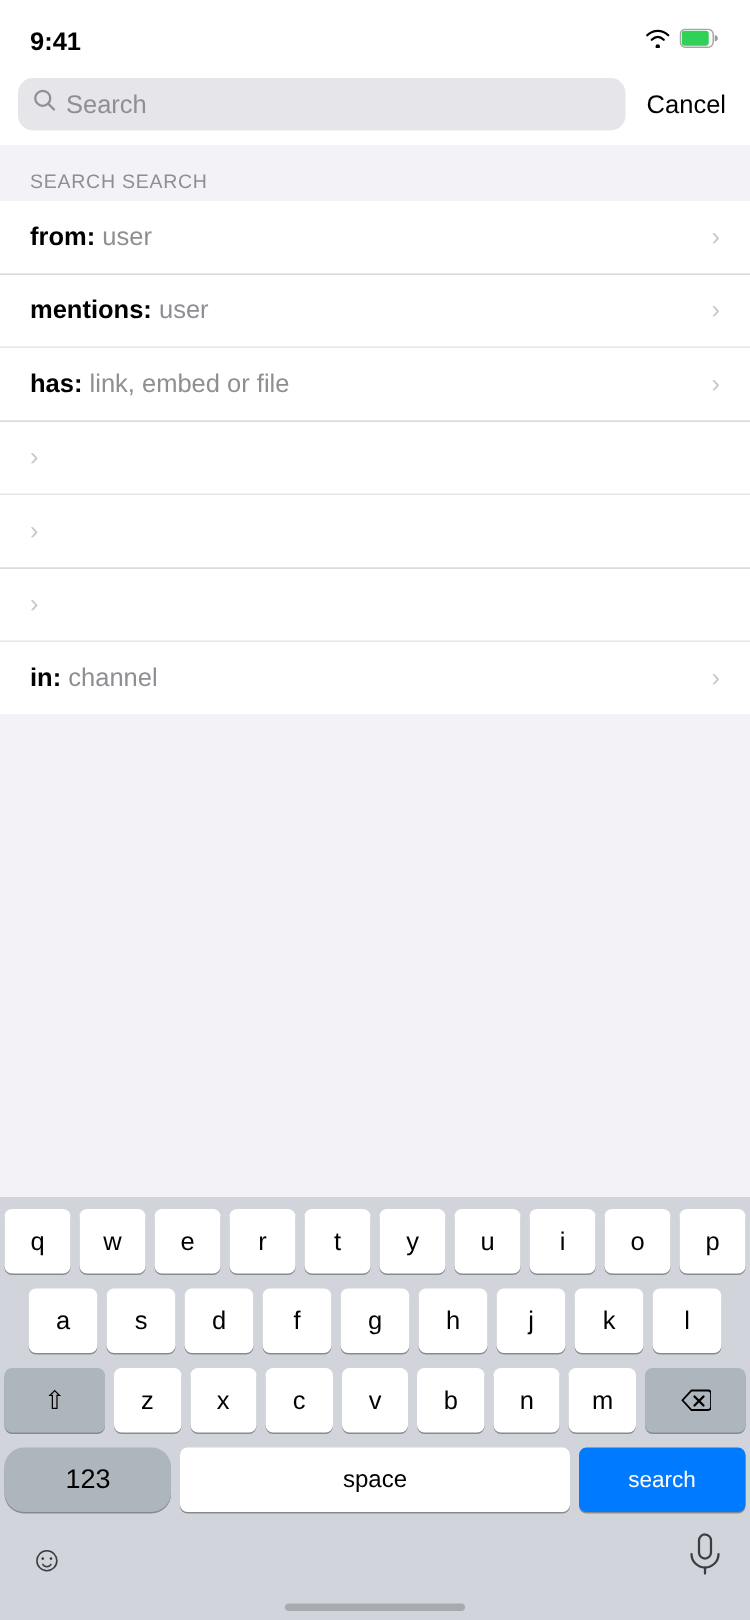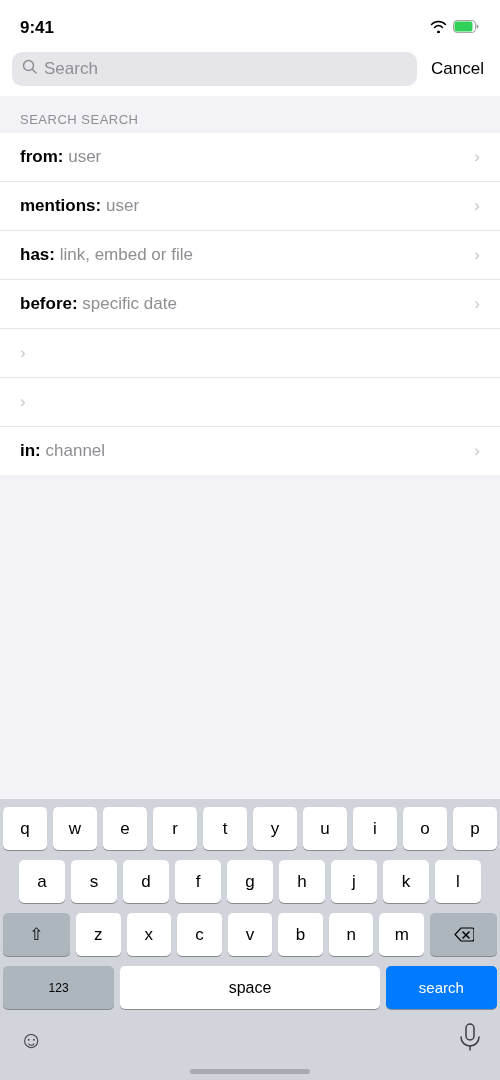--- a/index.html
+++ b/index.html
@@ -155,21 +155,22 @@
     }
     .key.wide {
       flex: 1.5;
     }
     .key.space-key {
       flex: 3.5;
       font-size: 16px;
     }
     .key.num-key {
       flex: 1.5;
-      font-size: 12px;
+      font-size: 18px;
+      border-radius: 13px;
     }
     .keyboard-accessory {
       display: flex;
       justify-content: space-between;
       align-items: center;
       padding: 4px 16px;
       margin-bottom: 2px;
     }
     .emoji-icon, .mic-icon {
       font-size: 24px;
@@ -254,25 +255,20 @@
   <div class="option-item">
     <span class="option-label">
       <span class="bold">has:</span>
       <span class="muted"> </span>
       <span class="muted">link, embed or file</span>
     </span>
     <span class="chevron">›</span>
   </div>
 
   <div class="option-item">
-    <span class="option-label">
-      <span class="bold">before:</span>
-      <span class="muted"> </span>
-      <span class="muted">specific date</span>
-    </span>
     <span class="chevron">›</span>
   </div>
 
   <div class="option-item">
     <span class="chevron">›</span>
   </div>
 
   <div class="option-item">
     <span class="chevron">›</span>
   </div>

